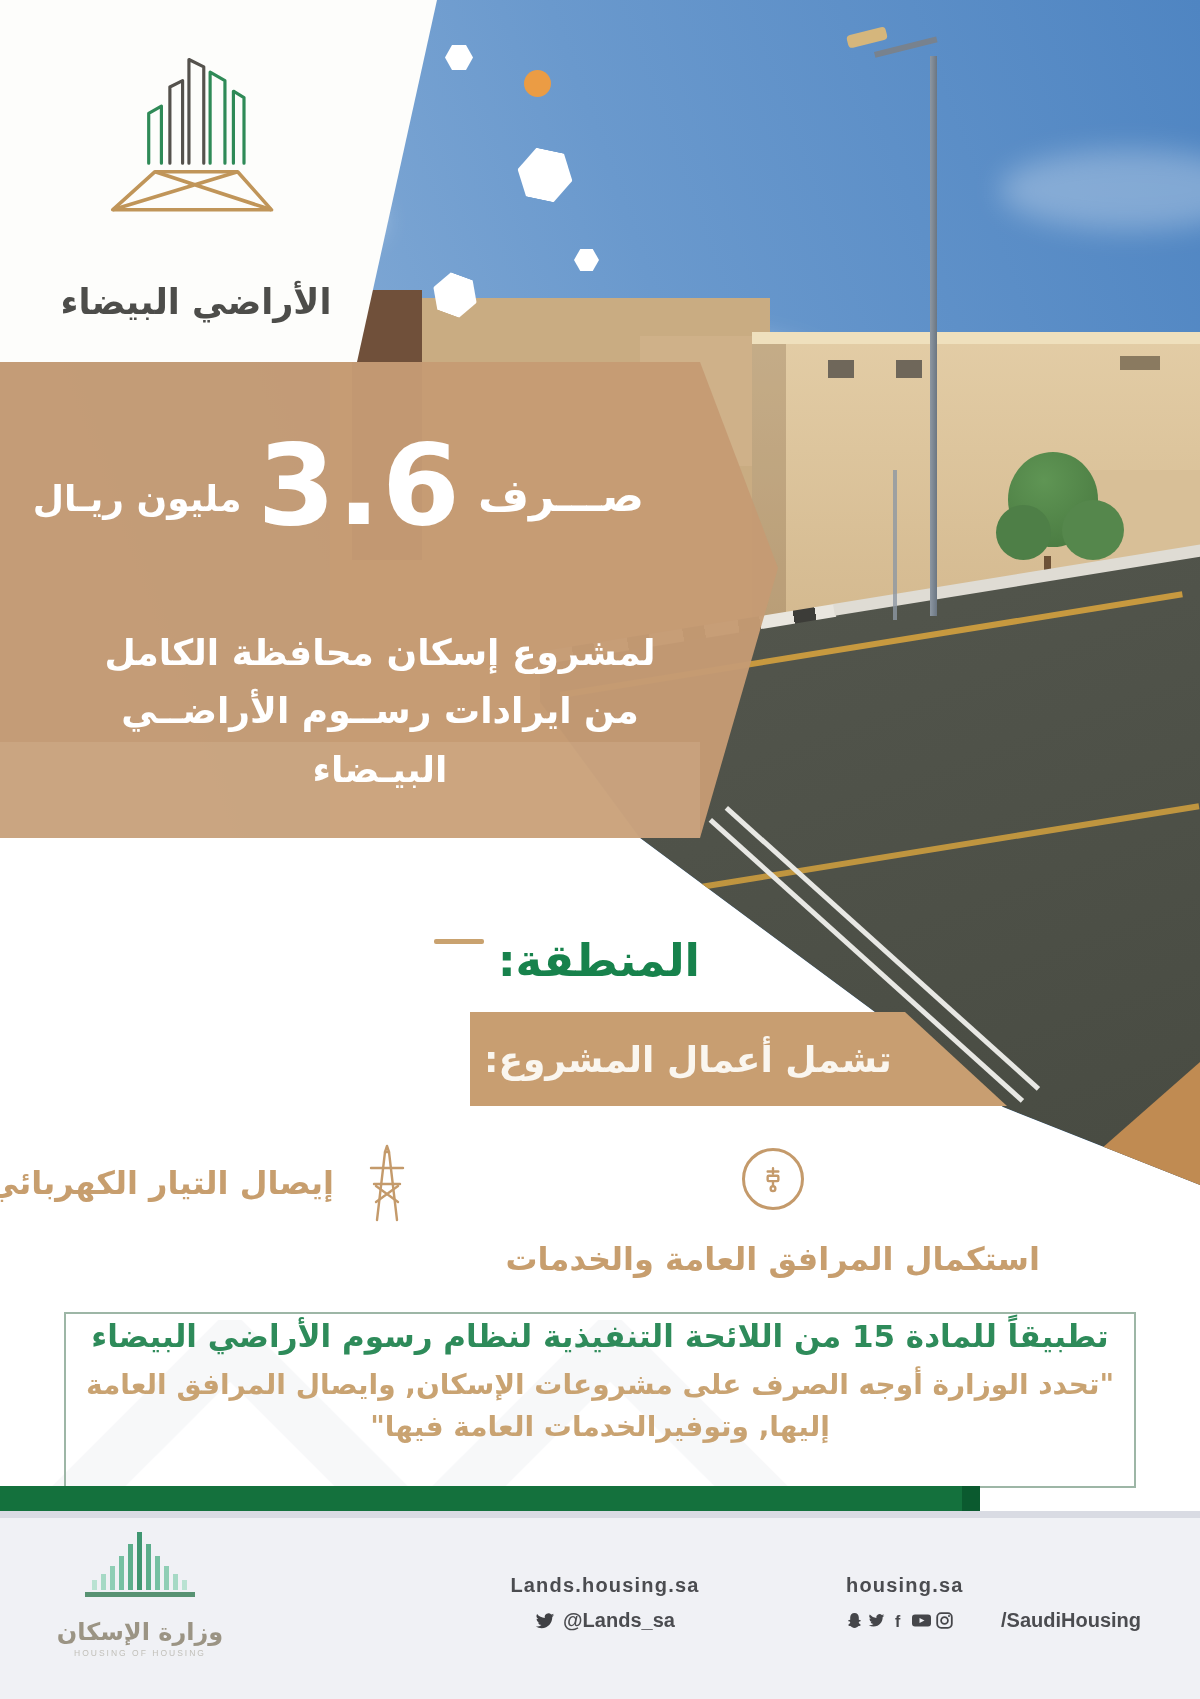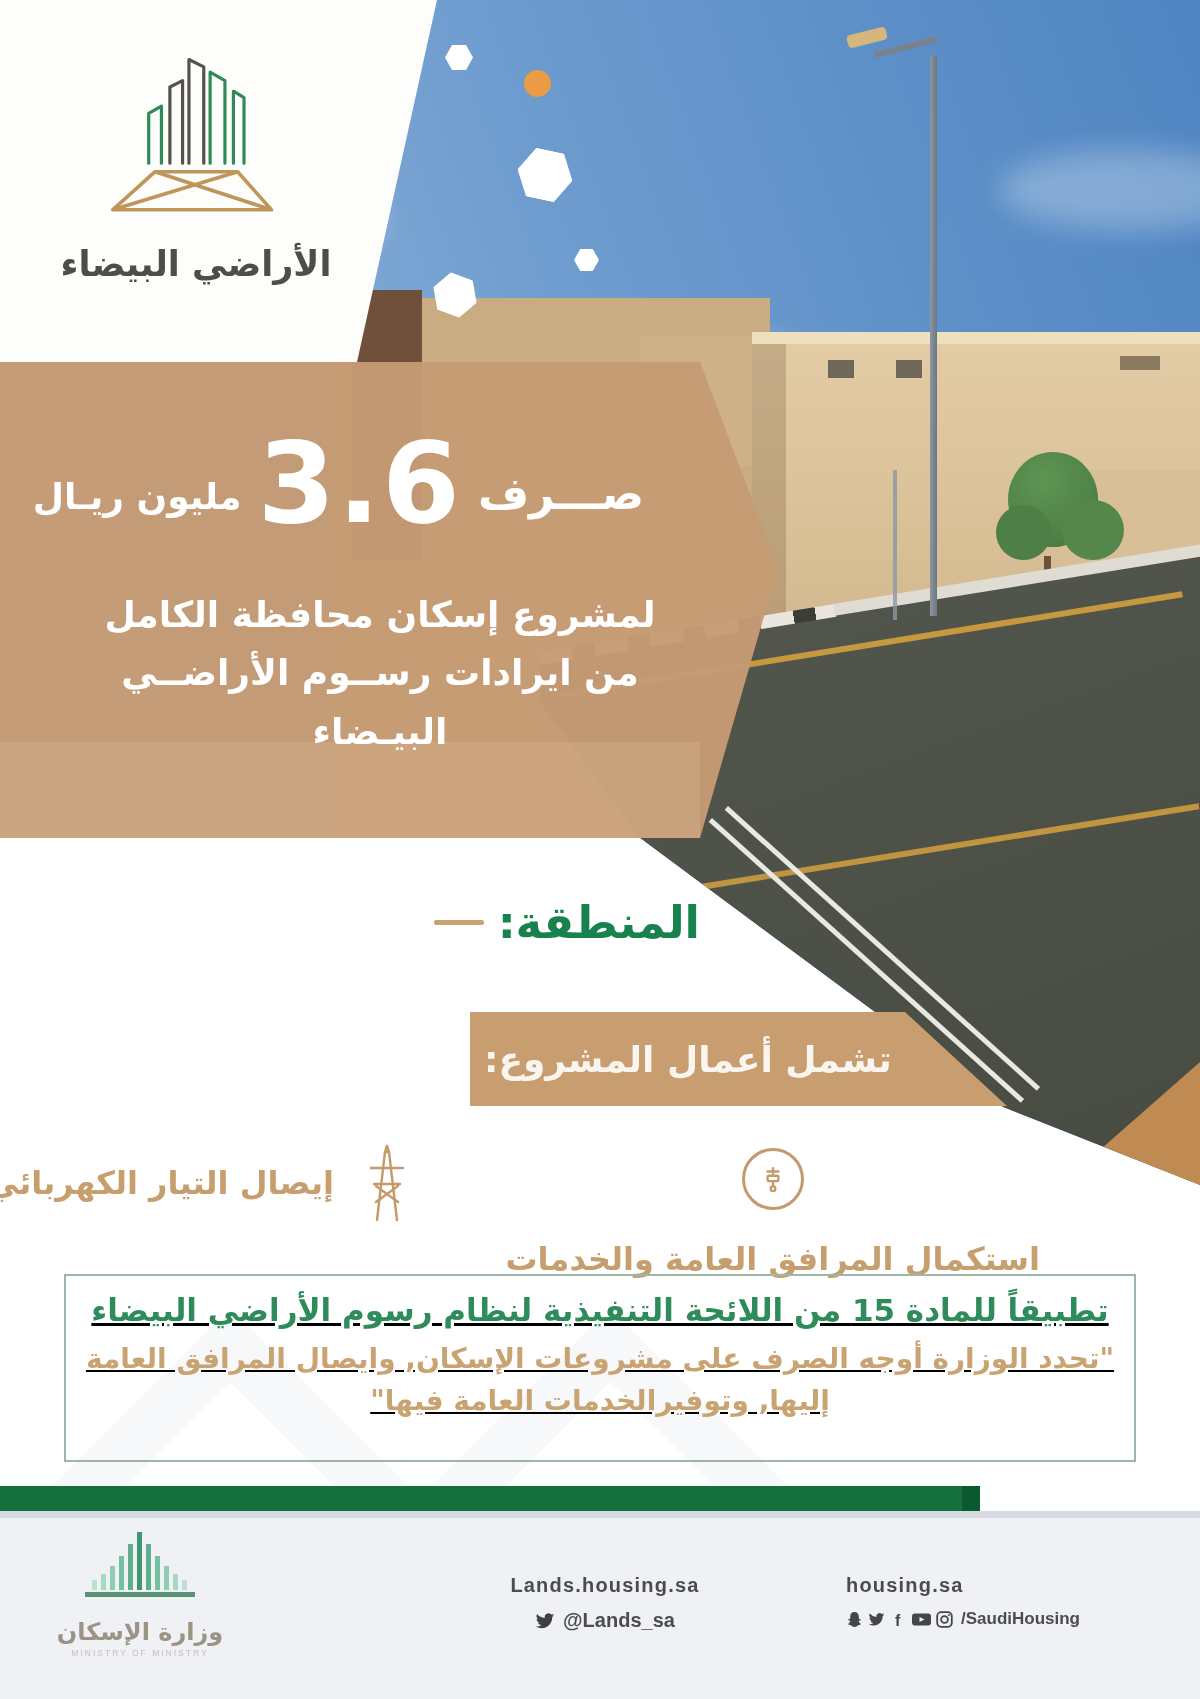--- a/index.html
+++ b/index.html
@@ -1,19 +1,19 @@
 <!DOCTYPE html>
 <html><head>
 <meta charset="utf-8">
 <style>
   html,body{margin:0;padding:0;background:#ffffff;}
   body{width:1200px;height:1699px;position:relative;overflow:hidden;
        font-family:"DejaVu Sans",sans-serif;}
   .abs{position:absolute;}
-  .ar{direction:rtl;}
+  .ar{direction:rtl;margin-top:38px;}
   
   .photo{left:0;top:0;width:1200px;height:1185px;
     clip-path:polygon(0 0,1200px 0,1200px 1185px,1003px 1107px,640px 838px,0 838px);}
   .sky{left:0;top:0;width:1200px;height:1185px;
     background:linear-gradient(250deg,#4f85c2 0%,#6a99cd 40%,#8fb3da 78%,#b3cae6 100%);}
   .cloud{background:rgba(255,255,255,.55);border-radius:50%;filter:blur(14px);}
   .house{background:#cdb089;}
   .road{left:0;top:0;width:1200px;height:1185px;
     background:linear-gradient(160deg,#60635a 0%,#54574e 45%,#484b42 100%);
     clip-path:polygon(540px 662px,1200px 556px,1200px 1185px,1003px 1107px,640px 838px,540px 702px);}
@@ -42,21 +42,21 @@
   .works-banner{left:470px;top:1012px;width:537px;height:94px;background:#c89e71;
     clip-path:polygon(0 0,435px 0,537px 94px,0 94px);}
   .works-banner span{position:absolute;left:14px;top:50%;transform:translateY(-50%);
     direction:rtl;color:#faf6ef;font-size:36px;font-weight:bold;white-space:nowrap;}
   .work-item{display:flex;direction:rtl;align-items:center;gap:30px;color:#c79e6e;
     font-size:32px;font-weight:bold;white-space:nowrap;}
   .util-circle{width:56px;height:56px;border:3px solid #c49a6b;border-radius:50%;
     display:flex;align-items:center;justify-content:center;flex:0 0 auto;}
   
   .quote-box{left:64px;top:1274px;width:1068px;height:168px;border:2px solid #9db6a6;
-    text-align:center;padding-top:16px;box-sizing:content-box;text-decoration:underline;}
+    text-align:center;padding-top:4px;box-sizing:content-box;}
   .quote-l1{color:#2e8b5a;font-size:31px;font-weight:bold;margin-bottom:10px;}
   .quote-body{color:#c9a372;font-size:28px;font-weight:bold;line-height:1.5;}
   
   .green-bar{left:0;top:1486px;width:980px;height:25px;background:#14713d;}
   .green-bar::after{content:"";position:absolute;right:0;top:0;width:18px;height:25px;background:#0b5a2f;}
   .footer-sep{left:0;top:1511px;width:1200px;height:7px;background:#d9dbe3;}
   .footer{left:0;top:1518px;width:1200px;height:181px;background:#f0f1f5;}
   .ministry{left:55px;top:1526px;width:170px;text-align:center;}
   .ministry-ar{color:#9b9484;font-size:24px;font-weight:bold;margin-top:10px;}
   .ministry-en{color:#c2c0ba;font-size:8.5px;letter-spacing:2px;margin-top:2px;
@@ -204,21 +204,21 @@
     <rect x="43" y="18" width="5" height="46" fill="#5cae8c"></rect>
     <rect x="52" y="6" width="5" height="58" fill="#3f9671"></rect>
     <rect x="61" y="18" width="5" height="46" fill="#5cae8c"></rect>
     <rect x="70" y="30" width="5" height="34" fill="#76c0a2"></rect>
     <rect x="79" y="40" width="5" height="24" fill="#8fceb5"></rect>
     <rect x="88" y="48" width="5" height="16" fill="#a6d9c5"></rect>
     <rect x="97" y="54" width="5" height="10" fill="#b9e2d2"></rect>
     <rect x="0" y="66" width="110" height="5" fill="#579272"></rect>
   </svg>
   <div class="ministry-ar ar">وزارة الإسكان</div>
-  <div class="ministry-en">MINISTRY OF MINISTRY</div>
+  <div class="ministry-en">HOUSING OF HOUSING</div>
 </div>
 
 <div class="abs f-center">
   <div class="f-site">Lands.housing.sa</div>
   <div class="f-row">
     <svg width="20" height="20" viewBox="0 0 24 24" fill="#3f4044">
       <path d="M23 4.9c-.8.4-1.7.6-2.6.8a4.5 4.5 0 0 0 2-2.5c-.9.5-1.9.9-2.9 1.1a4.5 4.5 0 0 0-7.7 4.1A12.8 12.8 0 0 1 2.5 3.7a4.5 4.5 0 0 0 1.4 6 4.4 4.4 0 0 1-2-.5v.1a4.5 4.5 0 0 0 3.6 4.4 4.5 4.5 0 0 1-2 .1 4.5 4.5 0 0 0 4.2 3.1A9 9 0 0 1 1 18.6a12.7 12.7 0 0 0 6.9 2c8.3 0 12.8-6.9 12.8-12.8v-.6c.9-.6 1.6-1.4 2.3-2.3z"></path>
     </svg>
     <span>@Lands_sa</span>
   </div>
@@ -240,15 +240,15 @@
       <svg width="19" height="17" viewBox="0 0 19 17">
         <rect x="0" y="2.5" width="19" height="12" rx="3" fill="#45464a"></rect>
         <polygon points="7.5,6 12.5,8.5 7.5,11" fill="#f0f1f5"></polygon>
       </svg>
       <svg width="17" height="17" viewBox="0 0 17 17" fill="none" stroke="#45464a" stroke-width="1.8">
         <rect x="1.2" y="1.2" width="14.6" height="14.6" rx="4"></rect>
         <circle cx="8.5" cy="8.5" r="3.4"></circle>
         <circle cx="13" cy="4" r="1" fill="#45464a" stroke="none"></circle>
       </svg>
     </span>
-    <span style="font-size:17px;">/SaudiHousing</span>
+    <span style="font-size:20px;margin-left:40px;">/SaudiHousing</span>
   </div>
 </div>
 
 </body></html>

